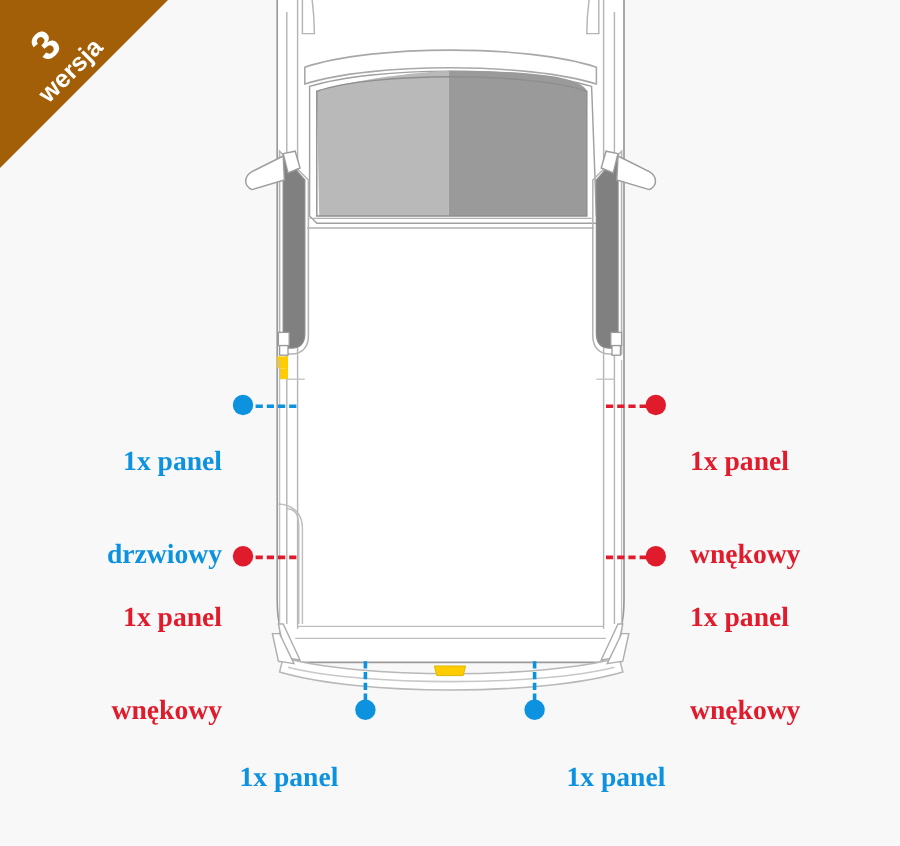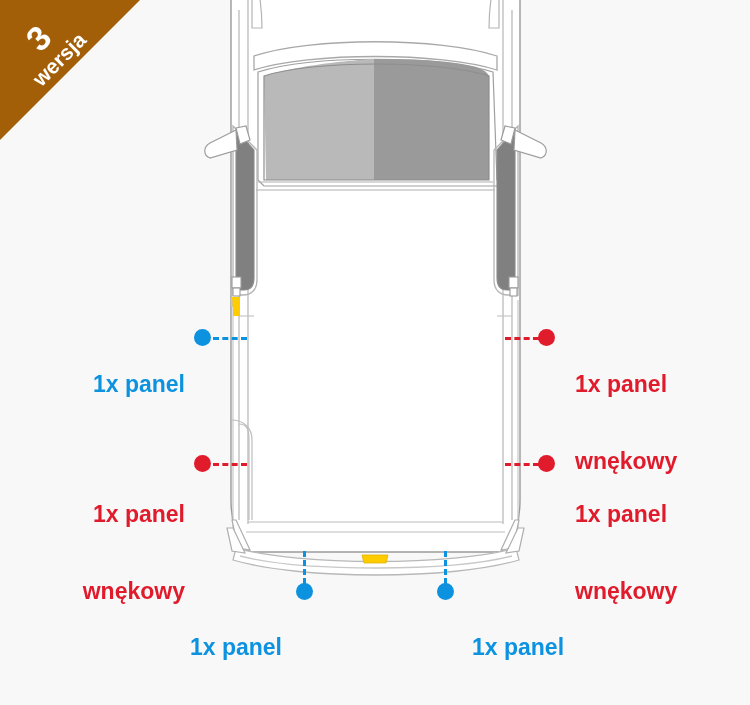--- a/index.html
+++ b/index.html
@@ -68,20 +68,21 @@
     width: 750px; height: 705px;
     z-index: 10;
   }
 
   
   #annotations {
     position: absolute;
     left: 0; top: 0;
     width: 660px; height: 705px;
     z-index: 30;
+    font-family: Liberation Serif, serif;
   }
 
   .anno-label {
     position: absolute;
     font-size: 23px;
     font-weight: bold;
     line-height: 1.12;
     white-space: pre;
   }
   .anno-label.blue { color: #0d92e0; }
@@ -311,20 +312,21 @@
 
     <div class="bar h-blue" style="left:281px; top:538px; width:93px;"></div>
 
     <div class="bar h-blue" style="left:393px; top:538px; width:78px;"></div>
   </div>
 
   <div id="annotations">
 
     <div class="anno-label blue align-right" style="left:40px; top:320px; width:145px;">
       <div>1x panel</div>
+      <div>drzwiowy</div>
     </div>
     <div class="dot blue" style="left:194px; top:329px;"></div>
     <div class="leader-h blue" style="left:213px; top:337px; width:34px;"></div>
 
     <div class="anno-label red align-right" style="left:40px; top:450px; width:145px;">
       <div>1x panel</div>
       <div>wnękowy</div>
     </div>
     <div class="dot red" style="left:194px; top:455px;"></div>
     <div class="leader-h red" style="left:213px; top:463px; width:34px;"></div>

